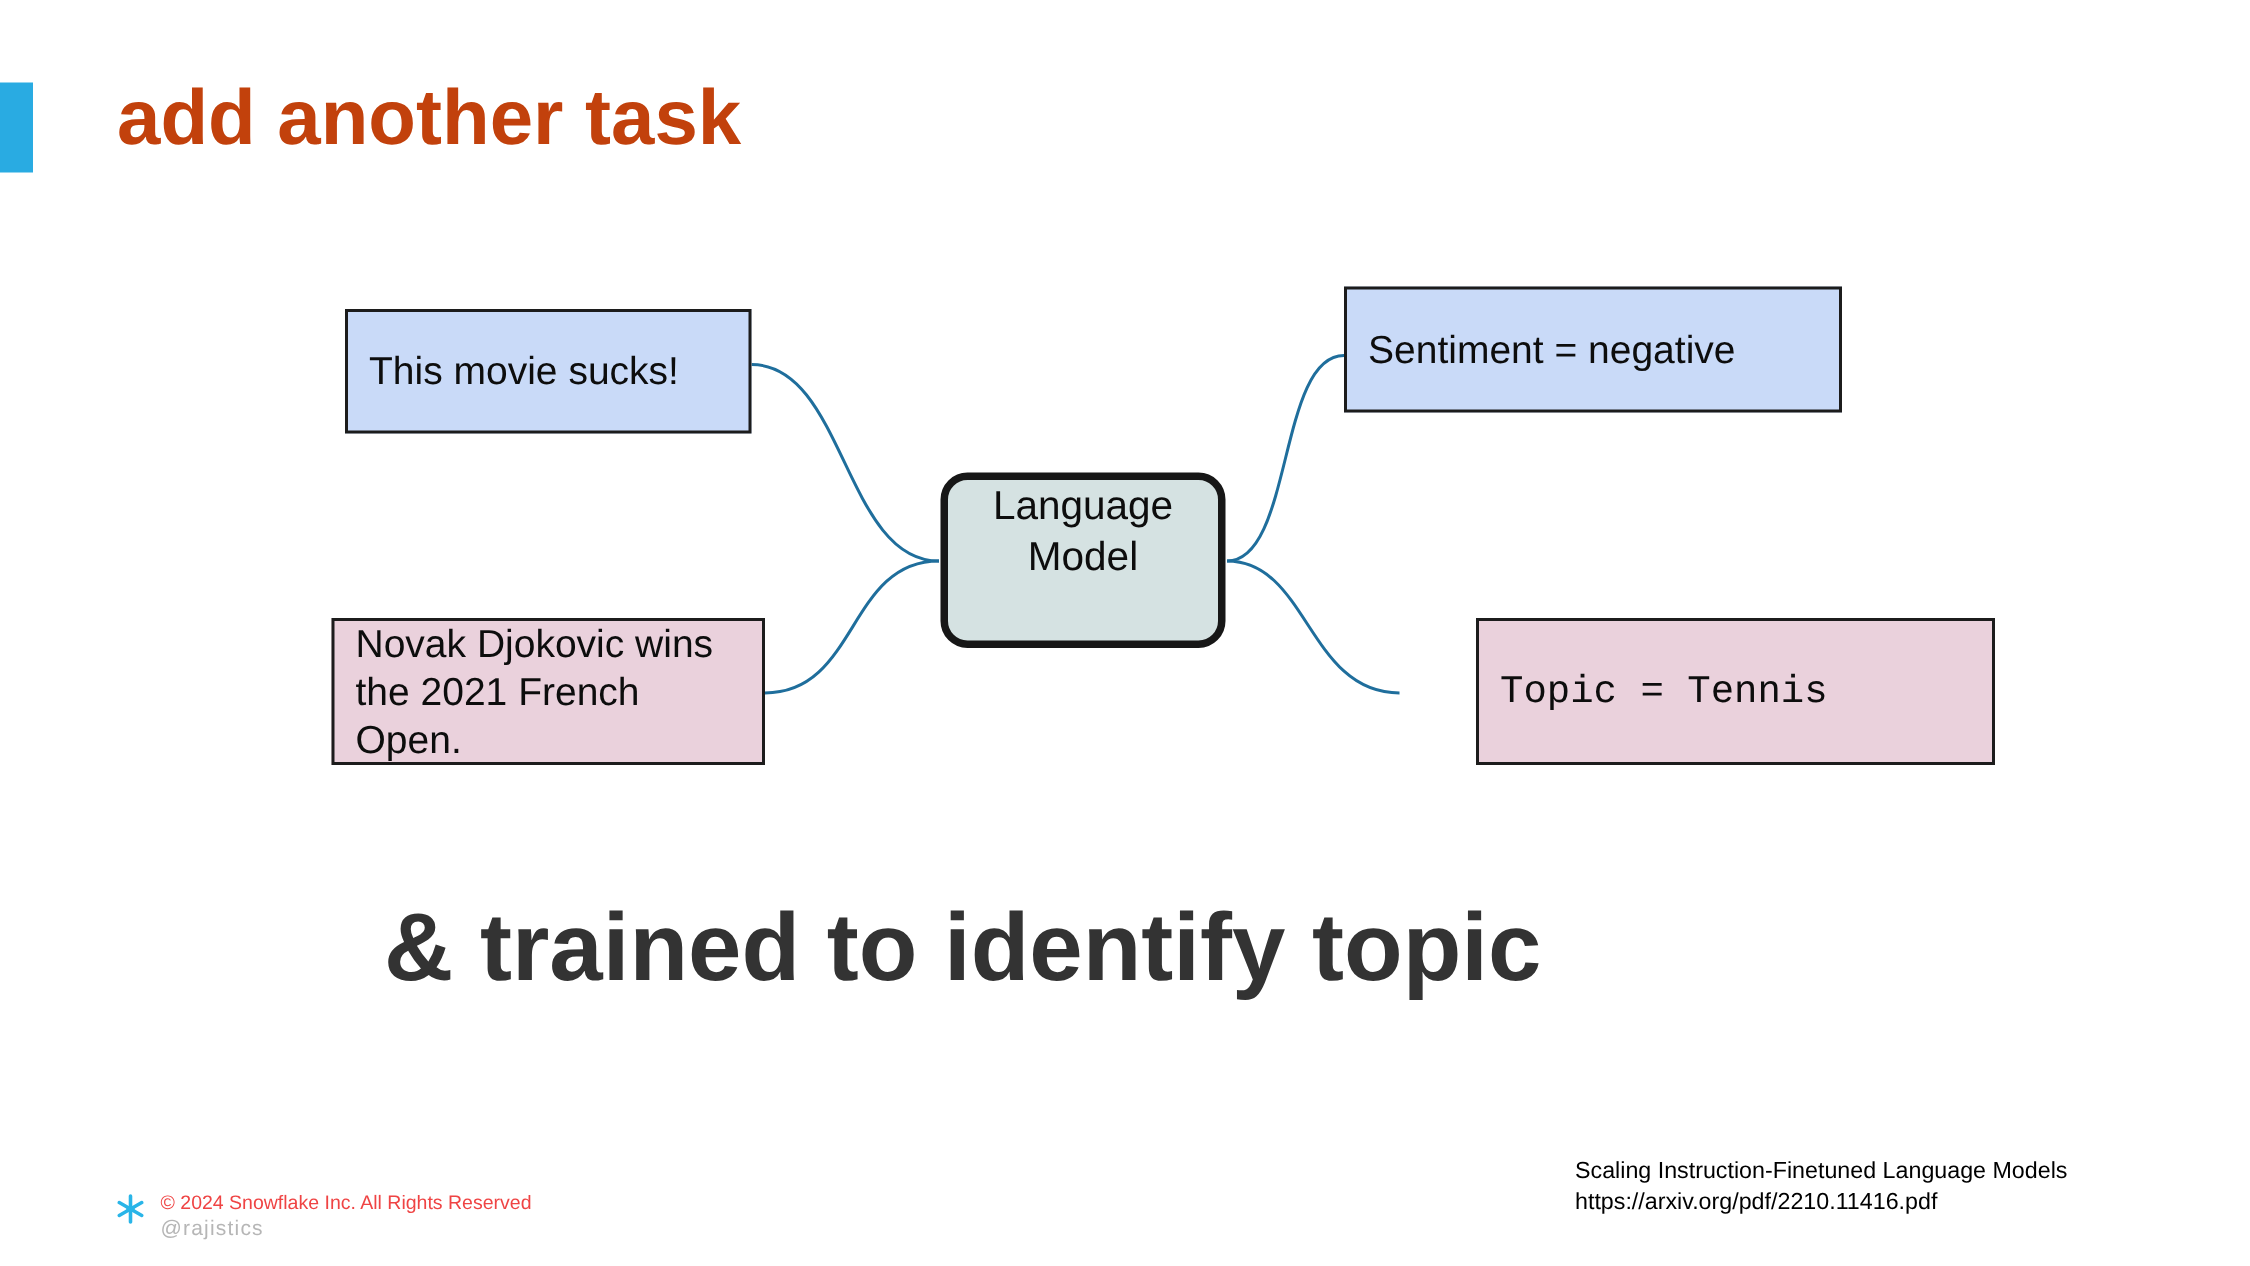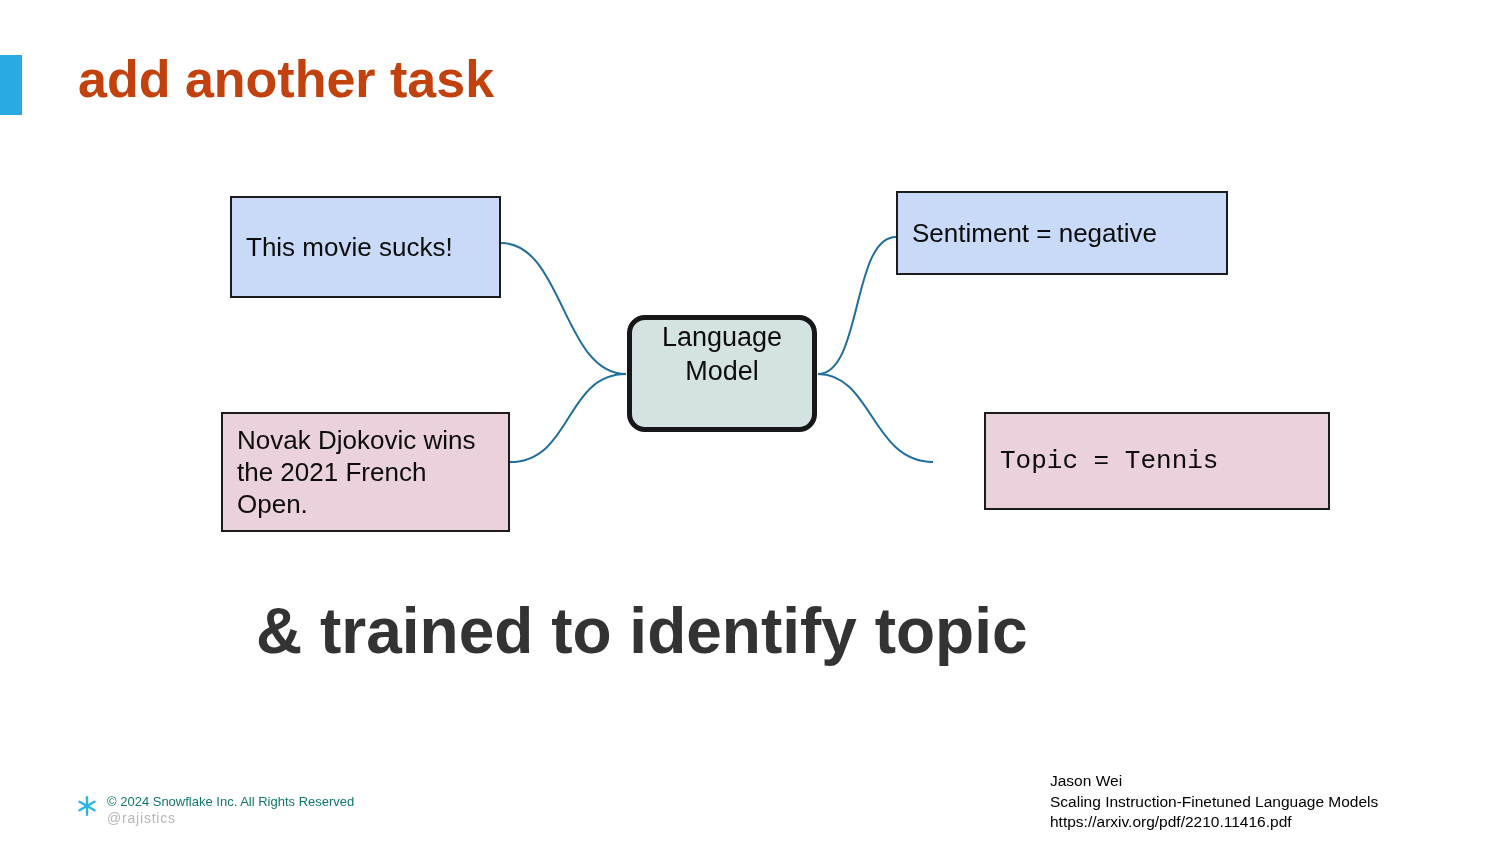--- a/index.html
+++ b/index.html
@@ -57,22 +57,22 @@
     border: 2px solid #1c1c1c;
     display: flex;
     align-items: center;
     font-size: 26px;
     color: #0d0d0d;
     padding-left: 14px;
     padding-right: 6px;
   }
   .node-blue   { background: #c9daf8; }
   .node-pink   { background: #ead1dc; }
-  .node-movie     { left: 230px; top: 196px; width: 271px; height: 102px; }
-  .node-novak     { left: 221px; top: 412px; width: 289px; height: 120px; line-height: 32px; }
+  .node-movie     { left: 230px; top: 206px; width: 271px; height: 83px; }
+  .node-novak     { left: 221px; top: 412px; width: 289px; height: 98px; line-height: 32px; }
   .node-novak .node-label { max-width: 252px; }
   .node-sentiment { left: 896px; top: 191px; width: 332px; height: 84px; }
   .node-topic     { left: 984px; top: 412px; width: 346px; height: 98px; font-family: Liberation Mono, monospace; }
   .node-model {
     position: absolute;
     box-sizing: border-box;
     left: 627px; top: 315px; width: 190px; height: 117px;
     background: #d5e2e2;
     border: 5px solid #171717;
     border-radius: 18px;
@@ -95,21 +95,21 @@
   }
   .footer-logo {
     width: 22px;
     height: 22px;
     margin-right: 9px;
     margin-top: 2px;
   }
   .footer-copyright {
     font-size: 13px;
     line-height: 17px;
-    color: #0f766e;
+    color: #ef4444;
   }
   .footer-handle {
     font-size: 14px;
     line-height: 17px;
     color: #b6b6b6;
     letter-spacing: 0.8px;
   }
   .footer-right {
     position: absolute;
     left: 1050px;
@@ -168,18 +168,17 @@
       </g>
       <rect x="9.6" y="9.6" width="4.8" height="4.8" fill="#29b5e8" transform="rotate(45 12 12)"></rect>
     </svg>
     <div>
       <div class="footer-copyright">© 2024 Snowflake Inc. All Rights Reserved</div>
       <div class="footer-handle">@rajistics</div>
     </div>
   </div>
 
   <div class="footer-right">
-    <div>Jason Wei</div>
     <div>Scaling Instruction-Finetuned Language Models</div>
     <div>https://arxiv.org/pdf/2210.11416.pdf</div>
   </div>
 
 </div>
 
 </body></html>

